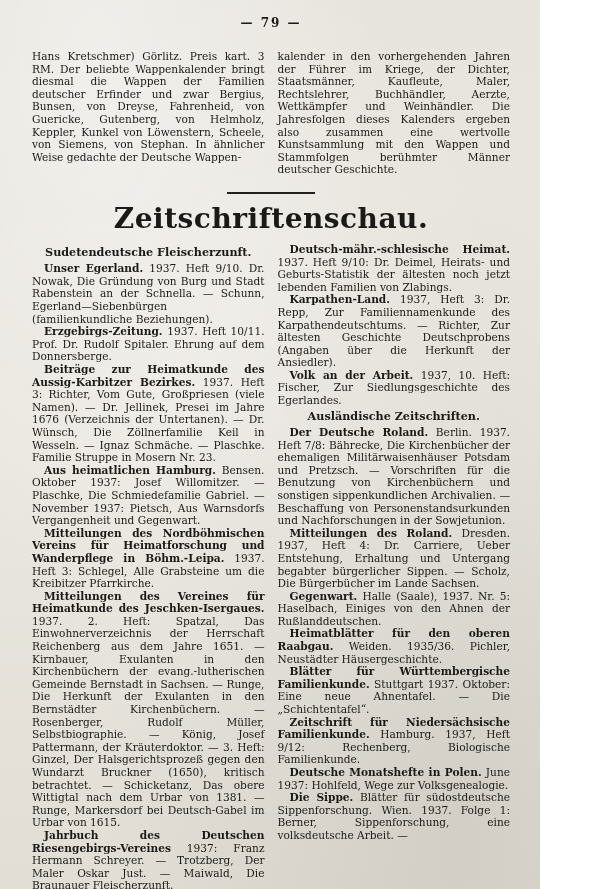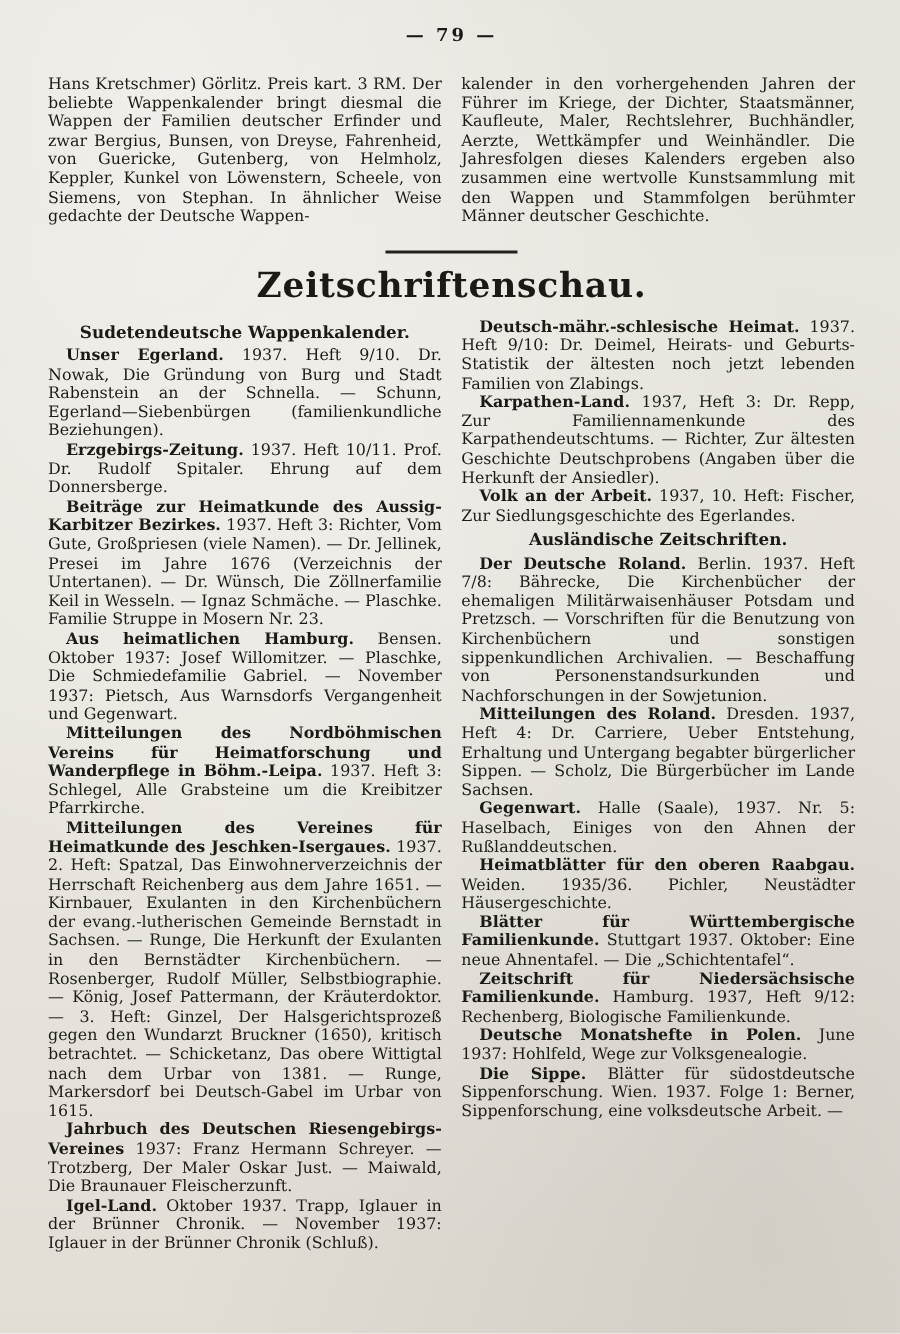--- a/index.html
+++ b/index.html
@@ -1,17 +1,17 @@
 <!DOCTYPE html>
 <html><head>
 <meta charset="utf-8">
 <style>
   html,body { margin:0; padding:0; }
   .page {
-    width:600px; height:889px; overflow:hidden; box-sizing:border-box;
+    width:540px; height:889px; overflow:hidden; box-sizing:border-box;
     padding:12px 30px 8px 32px;
     background-color:#e9e6df;
     background-image:
       radial-gradient(ellipse at 18% 8%, rgba(255,255,255,.40), transparent 45%),
       radial-gradient(ellipse at 85% 92%, rgba(110,104,94,.14), transparent 55%),
       radial-gradient(ellipse at 50% 45%, rgba(255,255,255,.20), transparent 65%),
       linear-gradient(180deg, #e7e4dd 0%, #eae7e0 50%, #e2ded6 100%);
     font-family:"DejaVu Serif", serif;
     color:#1c1a16;
   }
@@ -20,21 +20,21 @@
     letter-spacing:2px; margin:4px 0 20px;
   }
   .twocol { display:flex; gap:13px;justify-content:space-between; }
   .col { flex:1; min-width:0; text-align:justify; font-size:10.6px; line-height:1.19; }
   .cont { margin:0; }
   .rule {
     width:88px; border:0; border-top:2px solid #24211c;
     margin:16px auto 8px;
   }
   .section-title {
-    text-align:center; font-size:23px; font-weight:bold;
+    text-align:center; font-size:28px; font-weight:bold;
     margin:0 0 8px; letter-spacing:.5px;
   }
   .subheading {
     text-align:center; font-weight:bold; font-size:11.2px;
     margin:3px 0 3px;
   }
   .entry { margin:0; text-indent:12px; }
   .entry .jtitle { font-weight:bold; }
 </style>
 </head>
@@ -49,21 +49,21 @@
     <p class="col cont">kalender in den vorhergehenden Jahren der Führer im Kriege, der Dichter, Staatsmänner, Kaufleute, Maler, Rechtslehrer, Buchhändler, Aerzte, Wettkämpfer und Weinhändler. Die Jahresfolgen dieses Kalenders ergeben also zusammen eine wertvolle Kunstsammlung mit den Wappen und Stammfolgen berühmter Männer deutscher Geschichte.</p>
   </div>
 
   <hr class="rule">
 
   <h1 class="section-title">Zeitschriftenschau.</h1>
 
   <div class="twocol">
 
     <div class="col">
-      <div class="subheading">Sudetendeutsche Wappenkalender.</div>
+      <div class="subheading">Sudetendeutsche Fleischerzunft.</div>
 
       <p class="entry"><span class="jtitle">Unser Egerland.</span> <span>1937. Heft 9/10. Dr. Nowak, Die Gründung von Burg und Stadt Rabenstein an der Schnella. — Schunn, Egerland—Siebenbürgen (familienkundliche Beziehungen).</span></p>
       <p class="entry"><span class="jtitle">Erzgebirgs-Zeitung.</span> <span>1937. Heft 10/11. Prof. Dr. Rudolf Spitaler. Ehrung auf dem Donnersberge.</span></p>
       <p class="entry"><span class="jtitle">Beiträge zur Heimatkunde des Aussig-Karbitzer Bezirkes.</span> <span>1937. Heft 3: Richter, Vom Gute, Großpriesen (viele Namen). — Dr. Jellinek, Presei im Jahre 1676 (Verzeichnis der Untertanen). — Dr. Wünsch, Die Zöllnerfamilie Keil in Wesseln. — Ignaz Schmäche. — Plaschke. Familie Struppe in Mosern Nr. 23.</span></p>
       <p class="entry"><span class="jtitle">Aus heimatlichen Hamburg.</span> <span>Bensen. Oktober 1937: Josef Willomitzer. — Plaschke, Die Schmiedefamilie Gabriel. — November 1937: Pietsch, Aus Warnsdorfs Vergangenheit und Gegenwart.</span></p>
       <p class="entry"><span class="jtitle">Mitteilungen des Nordböhmischen Vereins für Heimatforschung und Wanderpflege in Böhm.-Leipa.</span> <span>1937. Heft 3: Schlegel, Alle Grabsteine um die Kreibitzer Pfarrkirche.</span></p>
       <p class="entry"><span class="jtitle">Mitteilungen des Vereines für Heimatkunde des Jeschken-Isergaues.</span> <span>1937. 2. Heft: Spatzal, Das Einwohnerverzeichnis der Herrschaft Reichenberg aus dem Jahre 1651. — Kirnbauer, Exulanten in den Kirchenbüchern der evang.-lutherischen Gemeinde Bernstadt in Sachsen. — Runge, Die Herkunft der Exulanten in den Bernstädter Kirchenbüchern. — Rosenberger, Rudolf Müller, Selbstbiographie. — König, Josef Pattermann, der Kräuterdoktor. — 3. Heft: Ginzel, Der Halsgerichtsprozeß gegen den Wundarzt Bruckner (1650), kritisch betrachtet. — Schicketanz, Das obere Wittigtal nach dem Urbar von 1381. — Runge, Markersdorf bei Deutsch-Gabel im Urbar von 1615.</span></p>
       <p class="entry"><span class="jtitle">Jahrbuch des Deutschen Riesengebirgs-Vereines</span> <span>1937: Franz Hermann Schreyer. — Trotzberg, Der Maler Oskar Just. — Maiwald, Die Braunauer Fleischerzunft.</span></p>
       <p class="entry"><span class="jtitle">Igel-Land.</span> <span>Oktober 1937. Trapp, Iglauer in der Brünner Chronik. — November 1937: Iglauer in der Brünner Chronik (Schluß).</span></p>
     </div>

